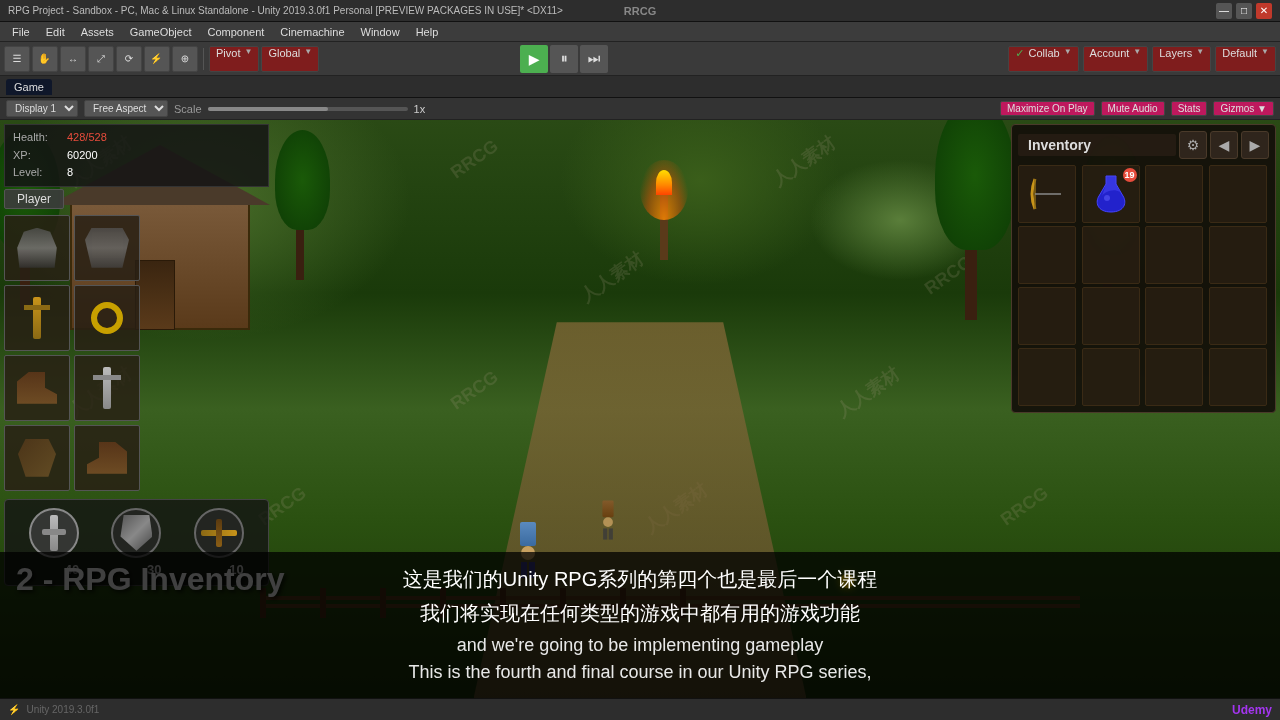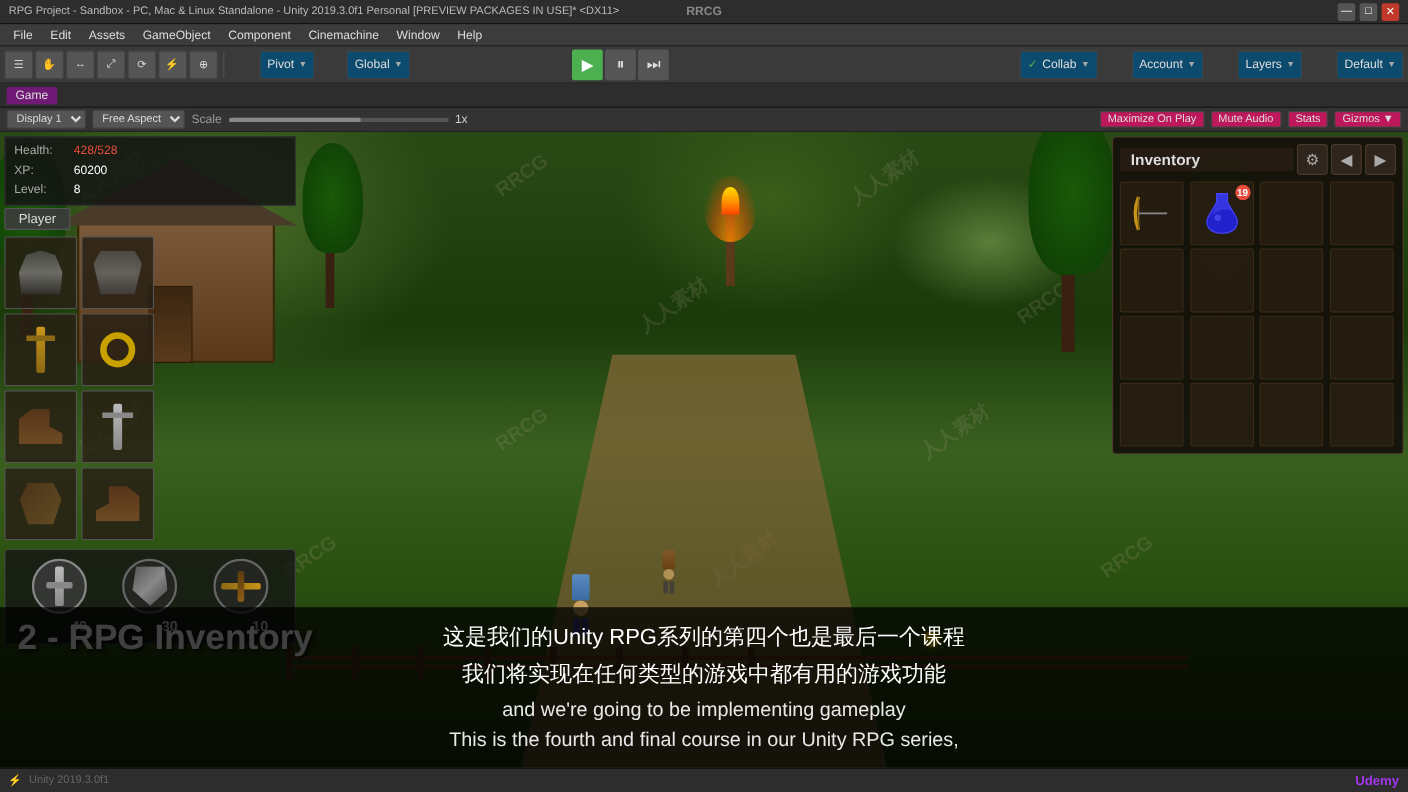--- a/index.html
+++ b/index.html
@@ -28,37 +28,37 @@
       width: 100%; height: 34px; background: #3a3a3a; display: flex; align-items: center;
       padding: 0 4px; gap: 2px; border-bottom: 1px solid #222;
     }
     .tool-btn {
       height: 26px; min-width: 26px; background: #555; border: 1px solid #444; color: #ddd;
       font-size: 10px; cursor: pointer; display: flex; align-items: center; justify-content: center;
       border-radius: 2px; padding: 0 4px;
     }
     .tool-separator { width: 1px; height: 22px; background: #555; margin: 0 3px; }
     .tool-dropdown {
-      height: 26px; background: #0c4a6e; border: 1px solid #444; color: #ddd; font-size: 11px;
-      cursor: pointer; display: flex; align-items: center; padding: 0 6px; gap: 4px; border-radius: 2px; margin-left: 27px;
+      height: 26px; background: #7f1d1d; border: 1px solid #444; color: #ddd; font-size: 11px;
+      cursor: pointer; display: flex; padding: 0 6px; gap: 4px; border-radius: 2px;
     }
     .tool-dropdown .arrow { font-size: 8px; color: #aaa; }
     #play-controls { display: flex; align-items: center; gap: 2px; margin: 0 auto; }
     .play-btn { height: 28px; width: 28px; border: none; cursor: pointer; display: flex; align-items: center; justify-content: center; border-radius: 2px; font-size: 14px; }
     .play-btn.play { background: #4CAF50; color: white; }
     .play-btn.pause { background: #555; color: #ddd; }
     .play-btn.step { background: #555; color: #ddd; }
     .right-tools { display: flex; align-items: center; gap: 4px; margin-left: auto; }
 
     
     #game-view-bar {
       width: 100%; height: 22px; background: #2d2d2d; display: flex; align-items: center;
       padding: 0 6px; color: #ccc; font-size: 11px; gap: 8px; border-bottom: 1px solid #111;
     }
-    .game-tab { padding: 2px 8px; background: #701a75; border-radius: 3px 3px 0 0; font-size: 11px; color: #ddd; }
+    .game-tab { padding: 2px 8px; background: #0f172a; border-radius: 3px 3px 0 0; font-size: 11px; color: #ddd; }
 
     
     #view-controls {
       height: 22px; background: #333; display: flex; align-items: center;
       padding: 0 6px; color: #ccc; font-size: 11px; gap: 6px; border-bottom: 1px solid #222;
     }
     .view-select { background: #555; border: 1px solid #444; color: #ddd; font-size: 10px; padding: 1px 4px; border-radius: 2px; cursor: pointer; }
     .scale-label { color: #999; }
     .scale-bar { flex: 1; max-width: 200px; height: 4px; background: #555; border-radius: 2px; position: relative; }
     .scale-bar-fill { height: 100%; width: 60%; background: #888; border-radius: 2px; }

